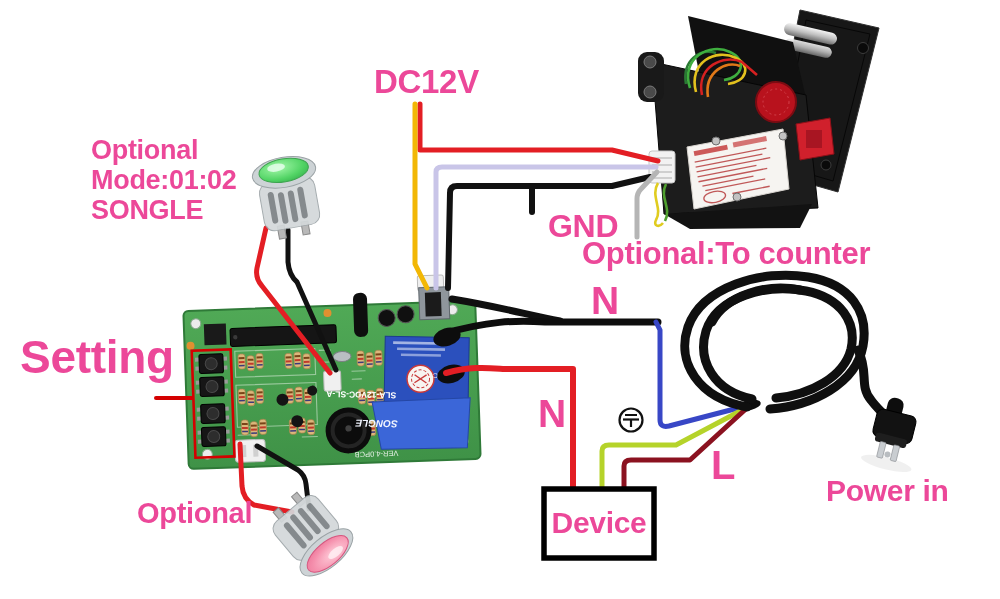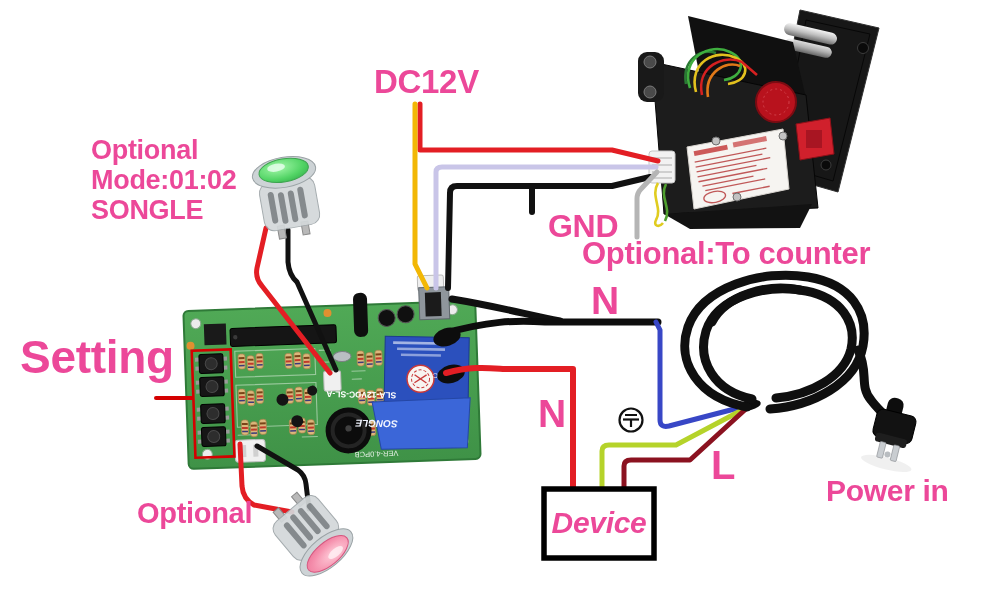--- a/index.html
+++ b/index.html
@@ -302,17 +302,17 @@
 </div>
 
 <div class="lbl" style="left:137px;top:497px;font-size:29px;font-weight:600;line-height:33px;">
   <span>Optional</span>
 </div>
 
 <div class="lbl" style="left:591px;top:279px;font-size:39px;font-weight:700;">N</div>
 <div class="lbl" style="left:538px;top:392px;font-size:39px;font-weight:700;">N</div>
 <div class="lbl" style="left:711px;top:443px;font-size:40px;font-weight:700;">L</div>
 
-<div class="lbl" style="left:544px;top:506px;width:110px;text-align:center;font-size:30px;font-weight:600;font-style:italic;">Device</div>
+<div class="lbl" style="left:544px;top:506px;width:110px;text-align:center;font-size:30px;font-weight:600;">Device</div>
 
 <div class="lbl" style="left:826px;top:458px;font-size:30px;font-weight:600;margin-top:16px;">Power in</div>
 
 </div>
 
 </body></html>

